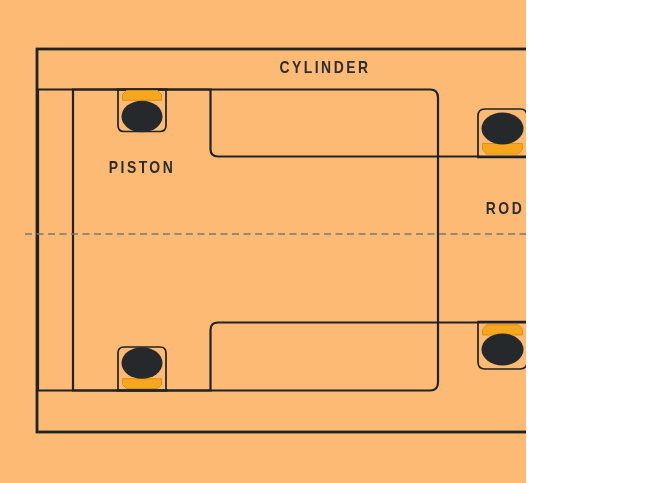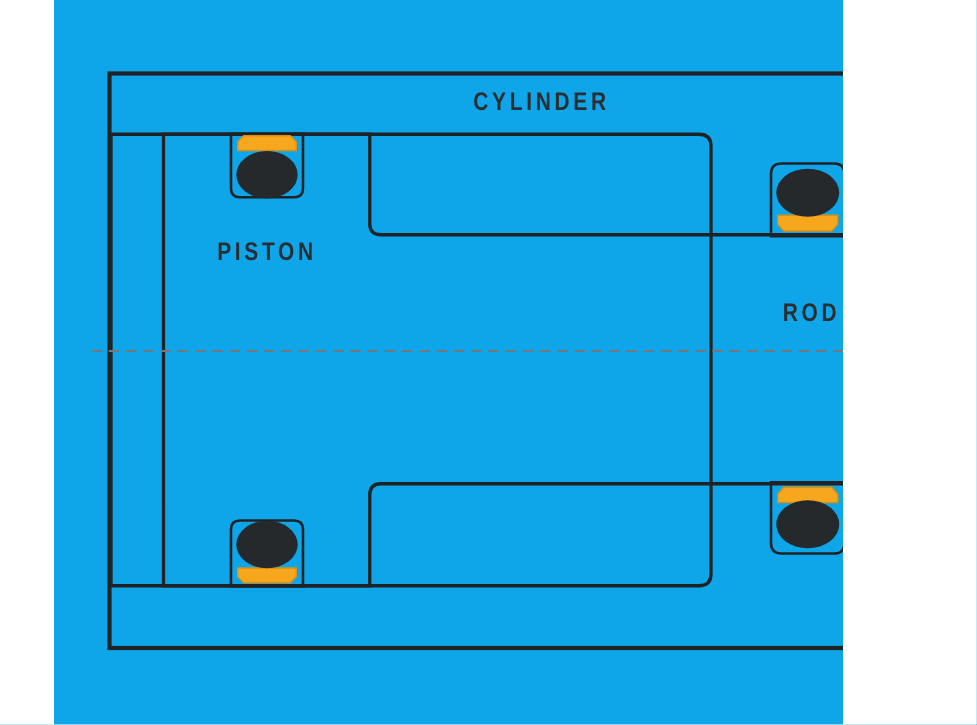--- a/index.html
+++ b/index.html
@@ -5,23 +5,22 @@
   html, body {
     margin: 0;
     padding: 0;
     background: #ffffff;
     font-family: "Liberation Sans", sans-serif;
   }
   .stage {
     position: relative;
     width: 526px;
     height: 483px;
-    background: #0ea5e9;
+    background: #fdba74;
     overflow: hidden;
-    margin-left: 36px;
   }
   svg { display: block; }
 
   
   .outline      { stroke: #1f2326; fill: none; }
   .sw-outer     { stroke-width: 2.8; }
   .sw-main      { stroke-width: 2.2; }
   .sw-groove    { stroke-width: 1.7; }
   .orange-edge  { stroke: #dd9110; stroke-width: 1; }
   .no-stroke    { stroke: none; }

